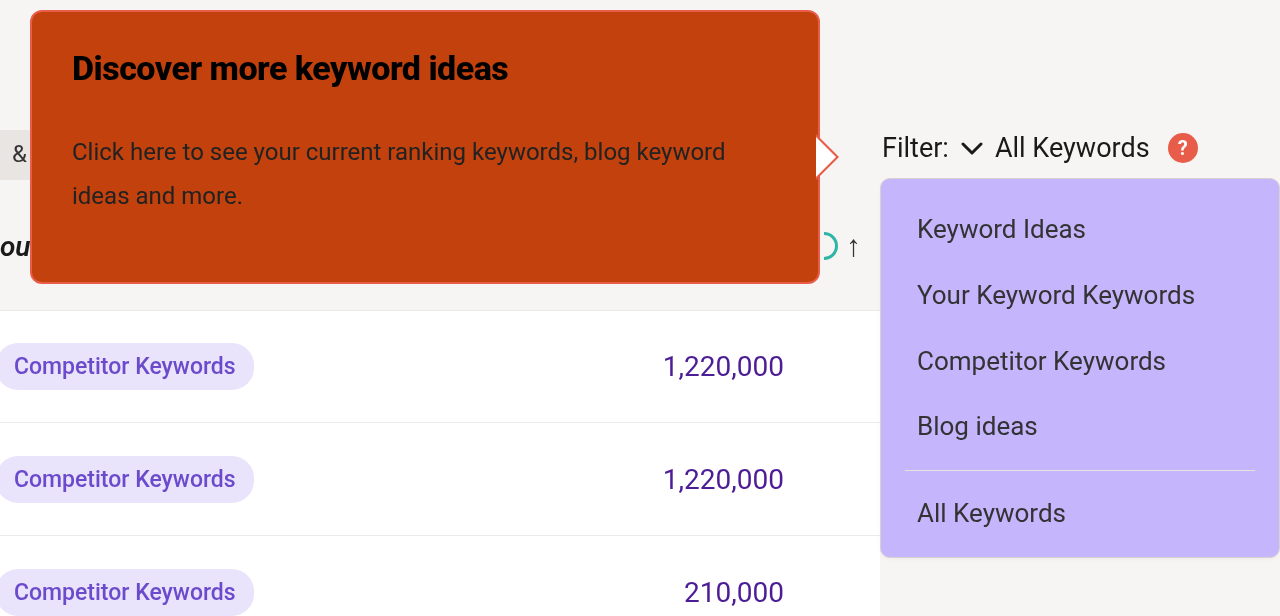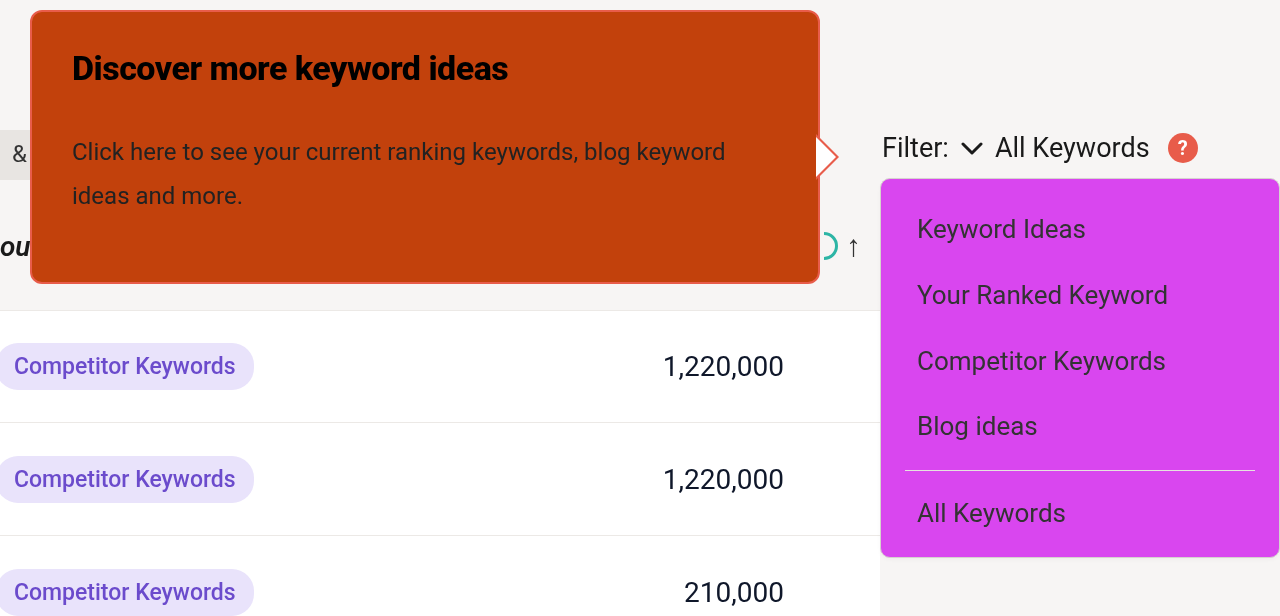--- a/index.html
+++ b/index.html
@@ -123,21 +123,21 @@
       padding: 10px 18px;
       border-radius: 22px;
       font-size: 23px;
       font-weight: 500;
       margin-left: -4px;
     }
     .value {
       margin-left: auto;
       margin-right: 96px;
       font-size: 28px;
-      color: #0f172a;
+      color: #4c1d95;
       font-weight: 400;
     }
     .filter-bar {
       position: absolute;
       left: 882px;
       top: 132px;
       display: flex;
       align-items: center;
       gap: 12px;
       font-size: 27px;
@@ -164,21 +164,21 @@
       justify-content: center;
       font-size: 20px;
       font-weight: 700;
       margin-left: 6px;
     }
     .dropdown {
       position: absolute;
       left: 880px;
       top: 178px;
       width: 400px;
-      background: #d946ef;
+      background: #c4b5fd;
       border: 1px solid #d6d2ce;
       border-radius: 10px;
       padding: 18px 0 10px 0;
       box-shadow: 0 2px 4px rgba(0,0,0,0.03);
     }
     .dropdown-item {
       padding: 16px 36px;
       font-size: 26px;
       color: #333;
       cursor: pointer;
@@ -236,18 +236,18 @@
       </svg>
   </span>
   <span class="filter-current">All Keywords</span>
   <span class="help-icon">
     <span>?</span>
   </span>
 </div>
 
 <div class="dropdown">
   <div class="dropdown-item">Keyword Ideas</div>
-  <div class="dropdown-item">Your Ranked Keyword</div>
+  <div class="dropdown-item">Your Keyword Keywords</div>
   <div class="dropdown-item">Competitor Keywords</div>
   <div class="dropdown-item">Blog ideas</div>
   <div class="dropdown-divider"></div>
   <div class="dropdown-item">All Keywords</div>
 </div>
 
 </body></html>

